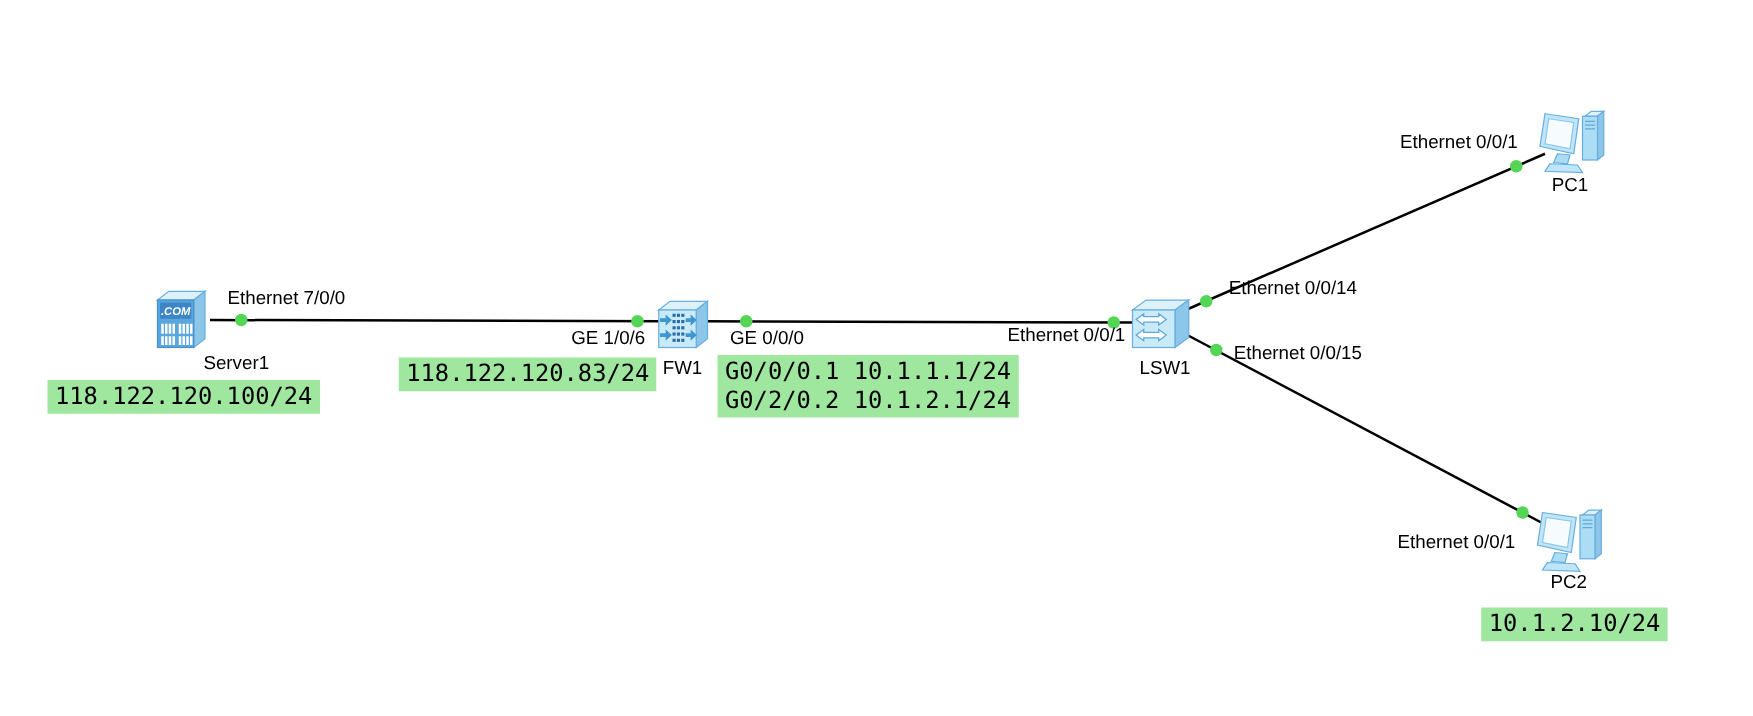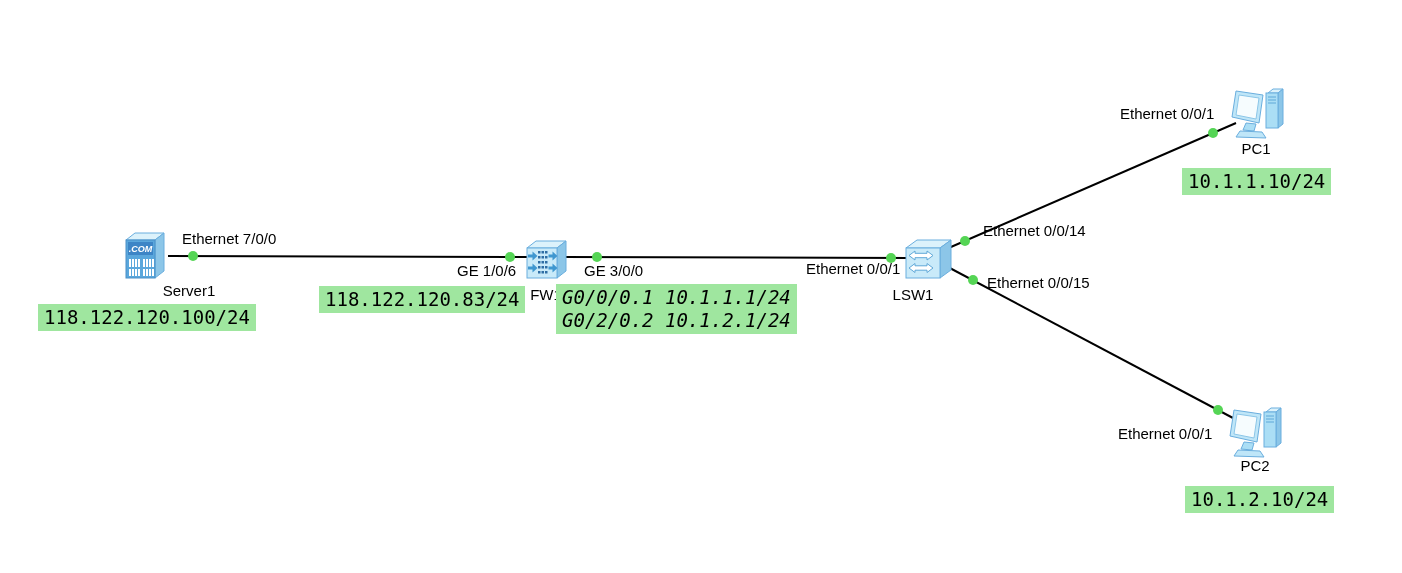--- a/index.html
+++ b/index.html
@@ -146,21 +146,21 @@
 
   <div class="device" style="left:904px; top:238px;">
     <svg width="48" height="43" viewBox="0 0 48 43">
       <polygon points="2,10 13,2 47,2 36,10" fill="#dcf2fb" stroke="#6aaede" stroke-width="1"></polygon>
       <polygon points="36,10 47,2 47,32 36,40" fill="#8cc6e8" stroke="#6aaede" stroke-width="1"></polygon>
       <rect x="2" y="10" width="34" height="30" fill="#c9eaf9" stroke="#6aaede"></rect>
       <path d="M5,17.5 l6,-4.5 v2.3 h12 v-2.3 l6,4.5 -6,4.5 v-2.3 h-12 v2.3 z" fill="#ffffff" stroke="#5fa8d8"></path>
       <path d="M5,30 l6,-4.5 v2.3 h12 v-2.3 l6,4.5 -6,4.5 v-2.3 h-12 v2.3 z" fill="#ffffff" stroke="#5fa8d8"></path>
     </svg>
   </div>
-  <div class="dev-label" style="left:913px; top:286px;text-align:right;">LSW1</div>
+  <div class="dev-label" style="left:932px; top:286px;text-align:right;">LSW1</div>
 
   <div class="device" style="left:1230px; top:86px;">
     <svg width="58" height="55" viewBox="0 0 58 55">
       <polygon points="38,7 43,3 53,3 48,7" fill="#dcf2fb" stroke="#6aaede"></polygon>
       <polygon points="48,7 53,3 53,38 48,42" fill="#8cc6e8" stroke="#6aaede"></polygon>
       <rect x="36" y="7" width="12" height="35" fill="#abdef5" stroke="#6aaede"></rect>
       <g stroke="#5fa8d8" stroke-width="1">
         <line x1="38" y1="11" x2="46" y2="11"></line>
         <line x1="38" y1="14" x2="46" y2="14"></line>
         <line x1="38" y1="17" x2="46" y2="17"></line>
@@ -186,26 +186,25 @@
       <polygon points="6,5 33,9 29,37 2,31" fill="#bfe6f8" stroke="#6aaede"></polygon>
       <polygon points="9,9 29,12 26,33 6,29" fill="#f6fcfe" stroke="#8cc6e8"></polygon>
       <polygon points="16,37 26,38 24,45 13,44" fill="#abdef5" stroke="#6aaede"></polygon>
       <polygon points="10,45 32,46 36,52 6,51" fill="#bfe6f8" stroke="#6aaede"></polygon>
     </svg>
   </div>
   <div class="dev-label" style="left:1255px; top:457px;">PC2</div>
 
   <div class="port-label" style="left:182px;  top:230px;">Ethernet 7/0/0</div>
   <div class="port-label" style="left:457px;  top:262px;">GE 1/0/6</div>
-  <div class="port-label" style="left:584px;  top:262px;">GE 3/0/0</div>
+  <div class="port-label" style="left:584px;  top:262px;">GE 0/0/0</div>
   <div class="port-label" style="left:806px;  top:260px;">Ethernet 0/0/1</div>
   <div class="port-label" style="left:983px;  top:222px;">Ethernet 0/0/14</div>
   <div class="port-label" style="left:987px;  top:274px;">Ethernet 0/0/15</div>
   <div class="port-label" style="left:1120px; top:105px;">Ethernet 0/0/1</div>
   <div class="port-label" style="left:1118px; top:425px;">Ethernet 0/0/1</div>
 
   <div class="annotation" style="left:38px;   top:304px;text-align:right;">118.122.120.100/24</div>
   <div class="annotation" style="left:319px;  top:286px;">118.122.120.83/24</div>
-  <div class="annotation" style="left:556px;  top:284px;font-style:italic;"><span>G0/0/0.1 10.1.1.1/24</span><br><span>G0/2/0.2 10.1.2.1/24</span></div>
-  <div class="annotation" style="left:1182px; top:168px;">10.1.1.10/24</div>
+  <div class="annotation" style="left:574px;  top:284px;"><span>G0/0/0.1 10.1.1.1/24</span><br><span>G0/2/0.2 10.1.2.1/24</span></div>
   <div class="annotation" style="left:1185px; top:486px;">10.1.2.10/24</div>
 
 </div>
 
 </body></html>

